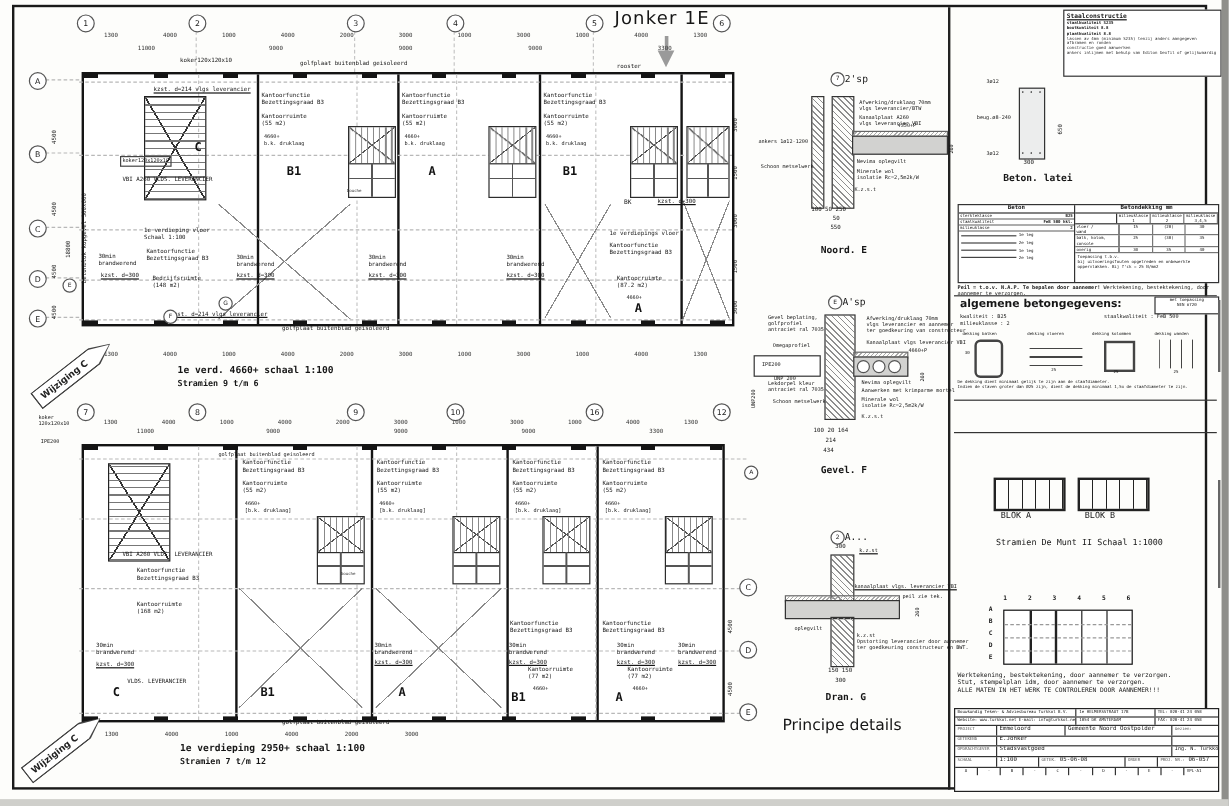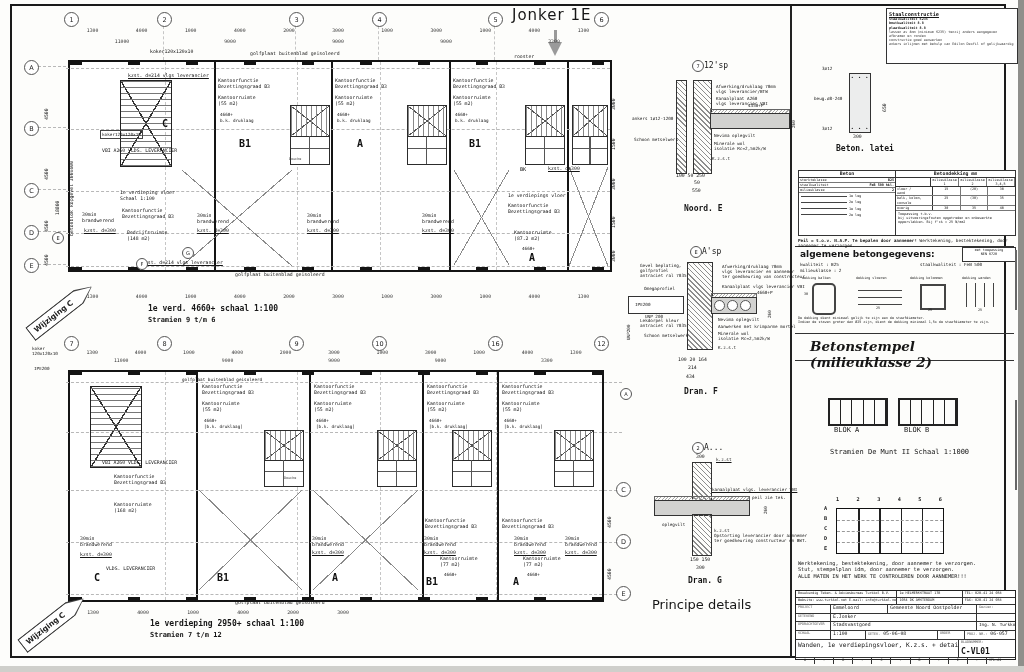--- a/index.html
+++ b/index.html
@@ -375,21 +375,21 @@
     </div>
   <div class="lab f8 b" style="left:150px;top:619px">1e verdieping 2950+ schaal 1:100</div>
   <div class="lab f7 b" style="left:150px;top:631px">Stramien 7 t/m 12</div>
   <div class="stampw" style="left:14px;top:614px">
       <div class="o"></div>
       <div class="i"></div>
       <div class="t">Wijziging C</div>
     </div>
 
   <div class="bub sm" style="left:692px;top:60px">7</div>
-  <div class="lab f8" style="left:704px;top:61px">12'sp</div>
+  <div class="lab f8" style="left:704px;top:61px">2'sp</div>
   <div class="hatch" style="left:676px;top:80px;width:9px;height:92px"></div>
   <div class="hatch" style="left:693px;top:80px;width:17px;height:92px"></div>
   <div class="screed" style="left:710px;top:109px;width:78px;height:4px"></div>
   <div class="slab" style="left:710px;top:113px;width:78px;height:14px"></div>
   <div class="lab f4" style="left:716px;top:84px">Afwerking/druklaag 70mm
 vlgs leverancier/BTW</div>
   <div class="lab f4" style="left:716px;top:96px">Kanaalplaat A260
 vlgs leverancier VBI</div>
   <div class="lab f4" style="left:748px;top:103px">4350+P</div>
   <div class="lab f4 rot" style="left:791px;top:128px">260</div>
@@ -431,21 +431,21 @@
   <div class="lab f4" style="left:718px;top:331px">Minerale wol
 isolatie Rc=2,5m2k/W</div>
   <div class="lab f4" style="left:718px;top:345px">K.z.s.t</div>
   <div class="lab f4" style="left:640px;top:318px">Lekdorpel kleur
 antraciet ral 7035</div>
   <div class="lab f4" style="left:644px;top:333px">Schoon metselwerk</div>
   <div class="lab f4 rot" style="left:626px;top:340px">UNP200</div>
   <div class="lab f45" style="left:678px;top:357px">100 20  164</div>
   <div class="lab f45" style="left:688px;top:365px">214</div>
   <div class="lab f45" style="left:686px;top:374px">434</div>
-  <div class="lab f8 b" style="left:684px;top:387px">Dran. F</div>
+  <div class="lab f8 b" style="left:684px;top:387px">Gevel. F</div>
   <div class="bub sm" style="left:620px;top:388px">A</div>
 
   <div class="bub sm" style="left:692px;top:442px">2</div>
   <div class="lab f8" style="left:704px;top:443px">A...</div>
   <div class="lab f45" style="left:696px;top:454px">300</div>
   <div class="hatch" style="left:692px;top:462px;width:18px;height:38px"></div>
   <div class="lab f4 u" style="left:716px;top:457px">k.z.st</div>
   <div class="lab f4 u" style="left:712px;top:487px">kanaalplaat vlgs. leverancier VBI</div>
   <div class="screed" style="left:654px;top:496px;width:94px;height:4px"></div>
   <div class="slab" style="left:654px;top:500px;width:94px;height:14px"></div>
@@ -583,21 +583,20 @@
   <div class="lab f3" style="left:910px;top:276px">dekking kolommen</div>
   <div class="fig" style="left:920px;top:284px;width:22px;height:22px;border:2px solid #444"></div>
   <div class="lab f3" style="left:928px;top:308px">25</div>
   <div class="lab f3" style="left:962px;top:276px">dekking wanden</div>
   <div class="fig" style="left:966px;top:283px;width:34px;height:24px;background:repeating-linear-gradient(90deg,#444 0 1px,transparent 1px 9px)"></div>
   <div class="lab f3" style="left:978px;top:308px">25</div>
   <div class="lab f3" style="left:798px;top:316px;width:214px">De dekking dient minimaal gelijk te zijn aan de staafdiameter.
 Indien de staven groter dan Ø25 zijn, dient de dekking minimaal 1,5x de staafdiameter te zijn.</div>
 
   <div class="gh" style="left:795px;top:333px;width:219px;border-top:1px solid #333"></div>
-  <div id="stempel">Betonstempel (milieuklasse 2)</div>
   <div class="gh" style="left:795px;top:360px;width:219px;border-top:1px solid #333"></div>
 
   <div class="blok" style="left:828px;top:398px"></div>
   <div class="blok" style="left:898px;top:398px"></div>
   <div class="lab f7" style="left:834px;top:426px">BLOK A</div>
   <div class="lab f7" style="left:904px;top:426px">BLOK B</div>
   <div class="lab f7" style="left:830px;top:448px">Stramien De Munt II   Schaal 1:1000</div>
 
   <div style="position:absolute;left:836px;top:496px;width:106px;display:flex;justify-content:space-between;z-index:3">
       <span class="lab f5 b" style="position:static">1</span>
@@ -653,29 +652,20 @@
       <div class="tbc lab f3 gray" style="position:static;width:30px">OPDRACHTGEVER</div>
       <div class="tbc lab f45" style="position:static;flex:1">Stadsvastgoed</div>
       <div class="tbc lab f4" style="position:static;width:34px;border-right:none">Ing. N. Turkkol</div>
     </div>
     <div class="tbrow" style="height:8px">
       <div class="tbc lab f3 gray" style="position:static;width:30px">SCHAAL</div>
       <div class="tbc lab f45" style="position:static;width:30px">1:100</div>
       <div class="tbc lab f45" style="position:static;flex:1"><span class="f3 gray">GETEK.</span> <span>05-06-08</span></div>
       <div class="tbc lab f3 gray" style="position:static;width:22px">ORDER</div>
       <div class="tbc lab f45" style="position:static;width:46px;border-right:none"><span class="f3 gray">PROJ. NR.:</span> <span>06-057</span></div>
-    </div>
-    <div class="tbrow" style="flex:1">
-      <div class="tbc lab" style="position:static;flex:1;font-size:6.2px;padding-top:1px">Wanden, 1e verdiepingsvloer, K.z.s. + details
-Nieuwbouw bedrijfsunit De Munt II
-Emmeloord</div>
-      <div class="tbc" style="width:52px;border-right:none">
-        <div class="lab f3 gray" style="position:static">BLADNUMMER:</div>
-        <div class="lab f8 b" style="position:static;padding-top:3px">C-VL01</div>
-      </div>
     </div>
     <div class="tbrow" style="height:6px;border-bottom:none">
       <div style="display:flex;flex:1">
           <span class="tbc lab f3 c" style="position:static;flex:1">A</span>
           <span class="tbc lab f3 c" style="position:static;flex:1">-</span>
           <span class="tbc lab f3 c" style="position:static;flex:1">B</span>
           <span class="tbc lab f3 c" style="position:static;flex:1">-</span>
           <span class="tbc lab f3 c" style="position:static;flex:1">C</span>
           <span class="tbc lab f3 c" style="position:static;flex:1">-</span>
           <span class="tbc lab f3 c" style="position:static;flex:1">D</span>

